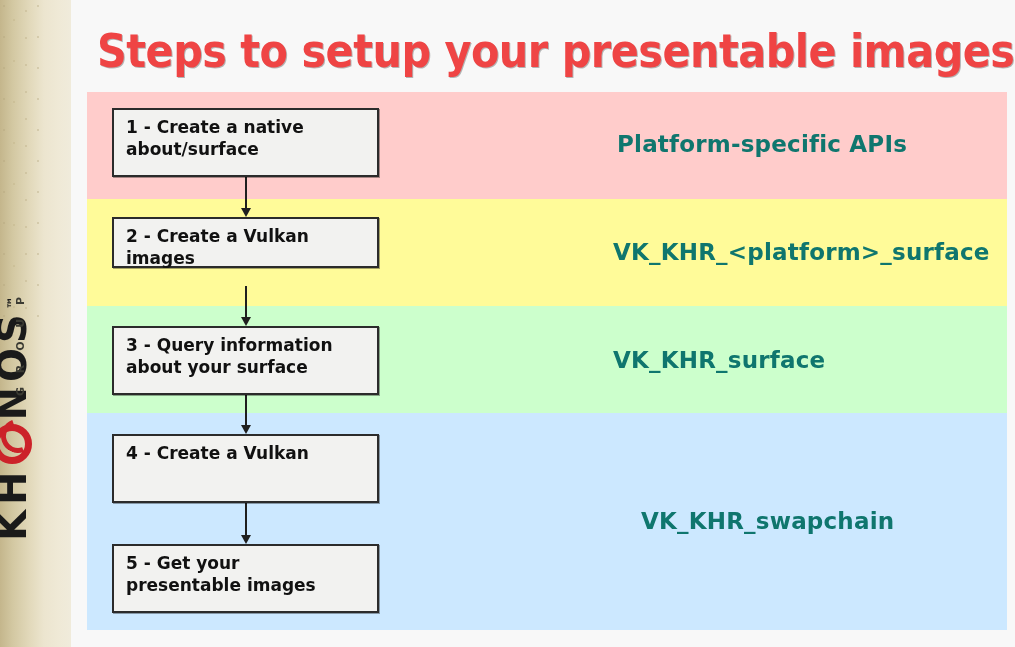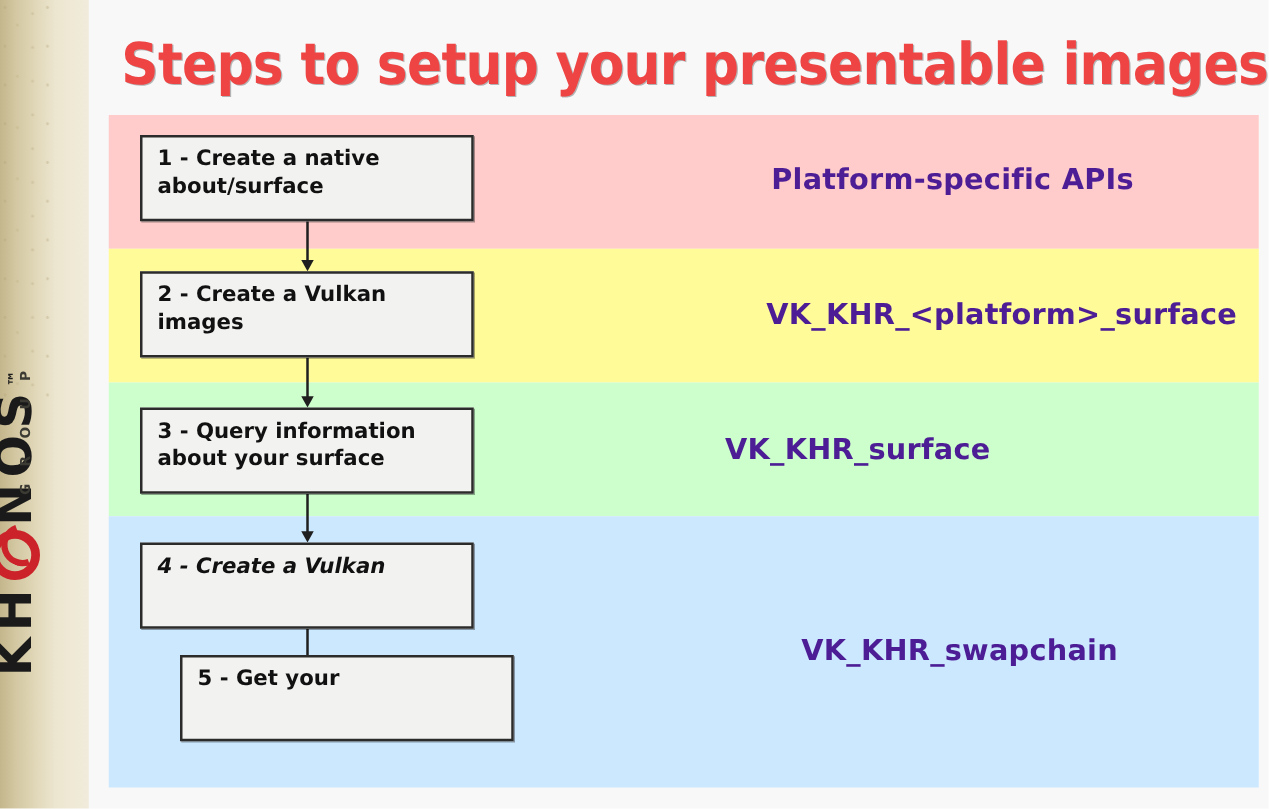--- a/index.html
+++ b/index.html
@@ -121,21 +121,21 @@
     position: absolute;
     left: 87px;
     width: 920px;
   }
 
   
   .api-label {
     position: absolute;
     font-size: 23px;
     font-weight: bold;
-    color: #4c1d95;
+    color: #0f766e;
     white-space: nowrap;
     letter-spacing: .2px;
     font-family: "DejaVu Sans", sans-serif;
   }
 
   
   .step-box {
     position: absolute;
     left: 112px;
     width: 267px;
@@ -194,45 +194,46 @@
   <div id="bands-layer">
       <div class="band" style="top: 92px; height: 107px; background: rgb(255, 204, 203);"></div>
       <div class="band" style="top: 199px; height: 107px; background: rgb(255, 251, 153);"></div>
       <div class="band" style="top: 306px; height: 107px; background: rgb(204, 255, 204);"></div>
       <div class="band" style="top: 413px; height: 217px; background: rgb(204, 232, 255);"></div>
     </div>
 
   <div id="labels-layer">
       <div class="api-label" style="left: 617px; top: 131px;">Platform-specific APIs</div>
       <div class="api-label" style="left: 613px; top: 239px;">VK_KHR_&lt;platform&gt;_surface</div>
-      <div class="api-label" style="left: 580px; top: 347px;">VK_KHR_surface</div>
+      <div class="api-label" style="left: 613px; top: 347px;">VK_KHR_surface</div>
       <div class="api-label" style="left: 641px; top: 508px;">VK_KHR_swapchain</div>
     </div>
 
   <div id="arrows-layer">
       <div class="arrow" style="top: 177px; height: 32px;"></div>
       <div class="arrow" style="top: 286px; height: 32px;"></div>
       <div class="arrow" style="top: 395px; height: 31px;"></div>
       <div class="arrow" style="top: 503px; height: 33px;"></div>
     </div>
 
   <div id="steps-layer">
       <div class="step-box" style="top: 108px; height: 69px;">
         <div class="step-text">1 - Create a native</div>
         <div class="step-text">about/surface</div>
       </div>
-      <div class="step-box" style="top: 217px; height: 69px;">
+      <div class="step-box" style="top: 217px; height: 51px;">
         <div class="step-text">2 - Create a Vulkan</div>
         <div class="step-text">images</div>
       </div>
       <div class="step-box" style="top: 326px; height: 69px;">
         <div class="step-text">3 - Query information</div>
         <div class="step-text">about your surface</div>
       </div>
-      <div class="step-box" style="top: 434px; height: 69px; font-style: italic;">
+      <div class="step-box" style="top: 434px; height: 69px;">
         <div class="step-text">4 - Create a Vulkan</div>
       </div>
-      <div class="step-box" style="top: 524px; height: 69px; margin-left: 32px;">
+      <div class="step-box" style="top: 544px; height: 69px;">
         <div class="step-text">5 - Get your</div>
+        <div class="step-text">presentable images</div>
       </div>
     </div>
 
 </div>
 
 </body></html>

